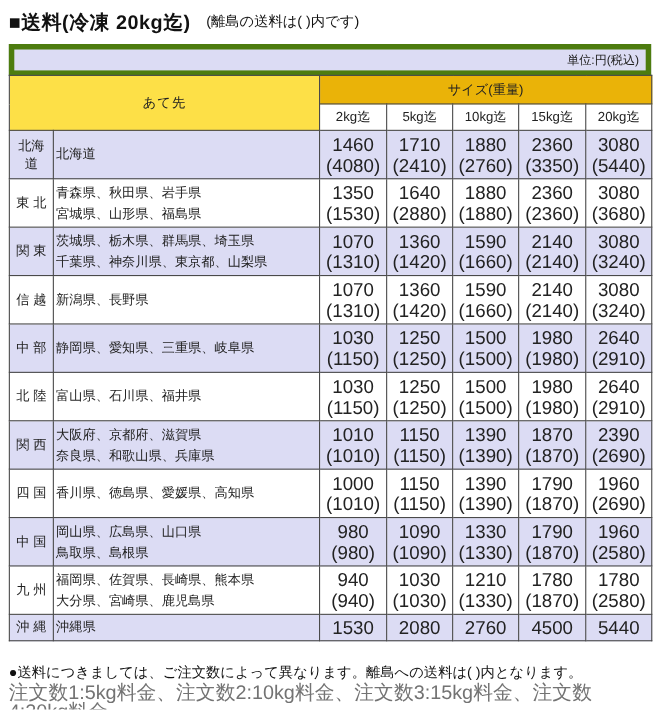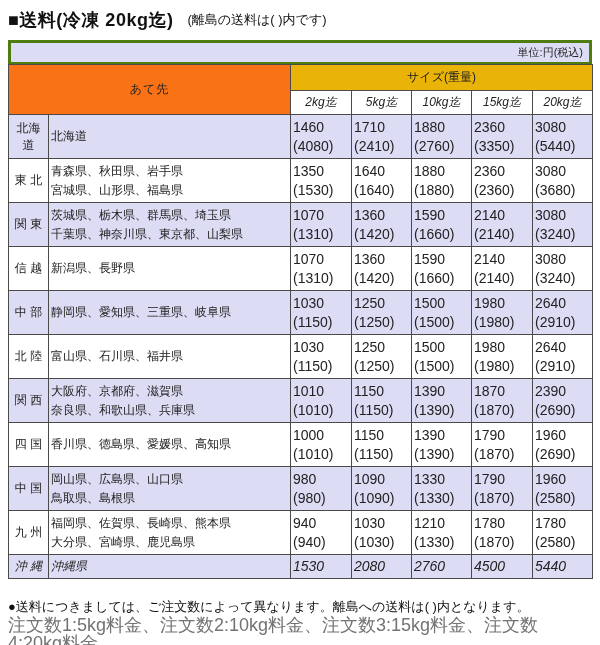--- a/index.html
+++ b/index.html
@@ -30,77 +30,77 @@
   }
   .title-sub {
     font-size: 13px;
     color: #111111;
     margin-left: 14px;
   }
   .unit-bar {
     box-sizing: border-box;
     width: 584px;
     background: #dcdcf4;
-    border: 3px solid #4d7c0f;
+    border: 5px solid #4d7c0f;
     font-size: 11px;
     text-align: right;
     padding: 2px 6px 2px 0;
     color: #222222;
   }
   table.fee-table {
     width: 584px;
     border-collapse: collapse;
     table-layout: fixed;
     margin-top: -1px;
     font-size: 12px;
   }
   table.fee-table th, table.fee-table td {
     border: 1px solid #4a4a4a;
     padding: 2px 2px;
     font-weight: normal;
     color: #222222;
     box-sizing: border-box;
   }
   th.dest-header {
-    background: #f97316;
+    background: #fde047;
     text-align: center;
     font-size: 12px;
     letter-spacing: 1px;
   }
   th.size-header {
     background: #eab308;
     text-align: center;
     height: 26px;
     font-size: 12px;
   }
   th.weight-header {
     background: #ffffff;
     text-align: center;
     height: 24px;
     font-size: 12px;
-    font-style: italic;
   }
   td.region {
     text-align: center;
     font-size: 12px;
     padding: 2px 0;
   }
   td.prefs {
     text-align: left;
     padding: 2px 4px;
     font-size: 12px;
     line-height: 19px;
   }
   td.price {
-    font-size: 14px;
+    text-align: center;
+    font-size: 17px;
     line-height: 19px;
     padding: 2px 0;
   }
   tr.row-multi td { height: 44px; }
-  tr.row-single td { height: 14px; font-style: italic; }
+  tr.row-single td { height: 14px; }
   tr.shaded td { background: #dcdcf4; }
   tr.plain td { background: #ffffff; }
   .notes {
     margin-top: 19px;
     line-height: 18px;
   }
   .note-black {
     font-size: 13px;
     color: #111111;
   }
@@ -176,21 +176,21 @@
           <td class="prefs">
             <div>青森県、秋田県、岩手県</div>
             <div>宮城県、山形県、福島県</div>
           </td>
           <td class="price">
             <div>1350</div>
             <div>(1530)</div>
           </td>
           <td class="price">
             <div>1640</div>
-            <div>(1640)</div>
+            <div>(2880)</div>
           </td>
           <td class="price">
             <div>1880</div>
             <div>(1880)</div>
           </td>
           <td class="price">
             <div>2360</div>
             <div>(2360)</div>
           </td>
           <td class="price">

